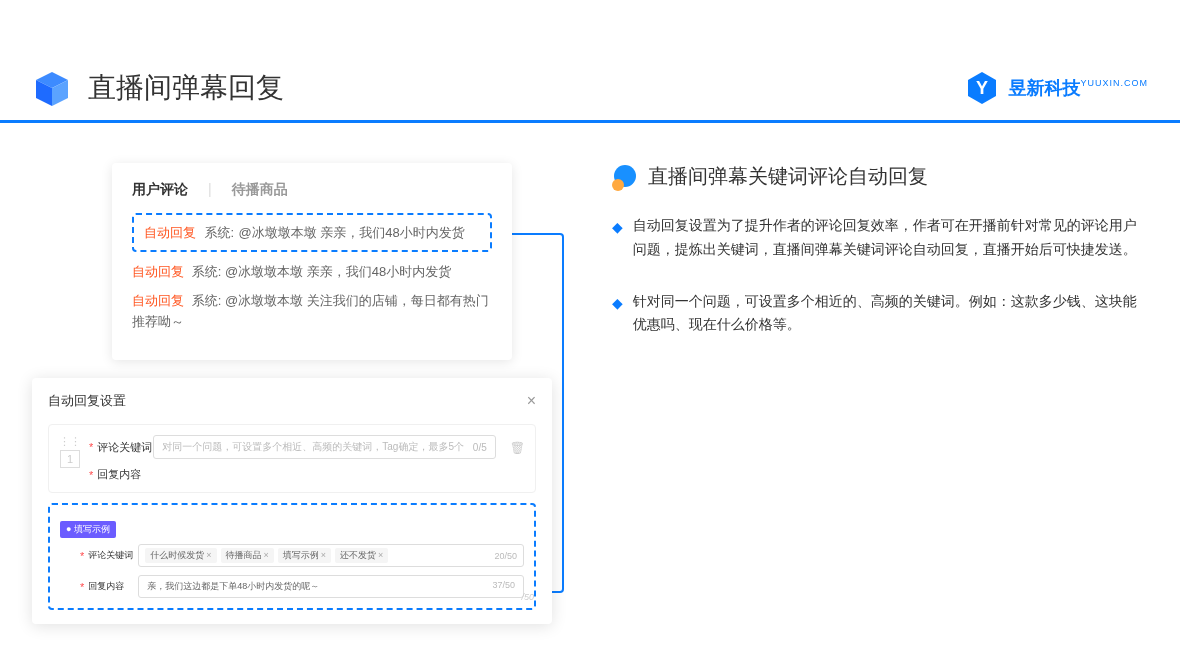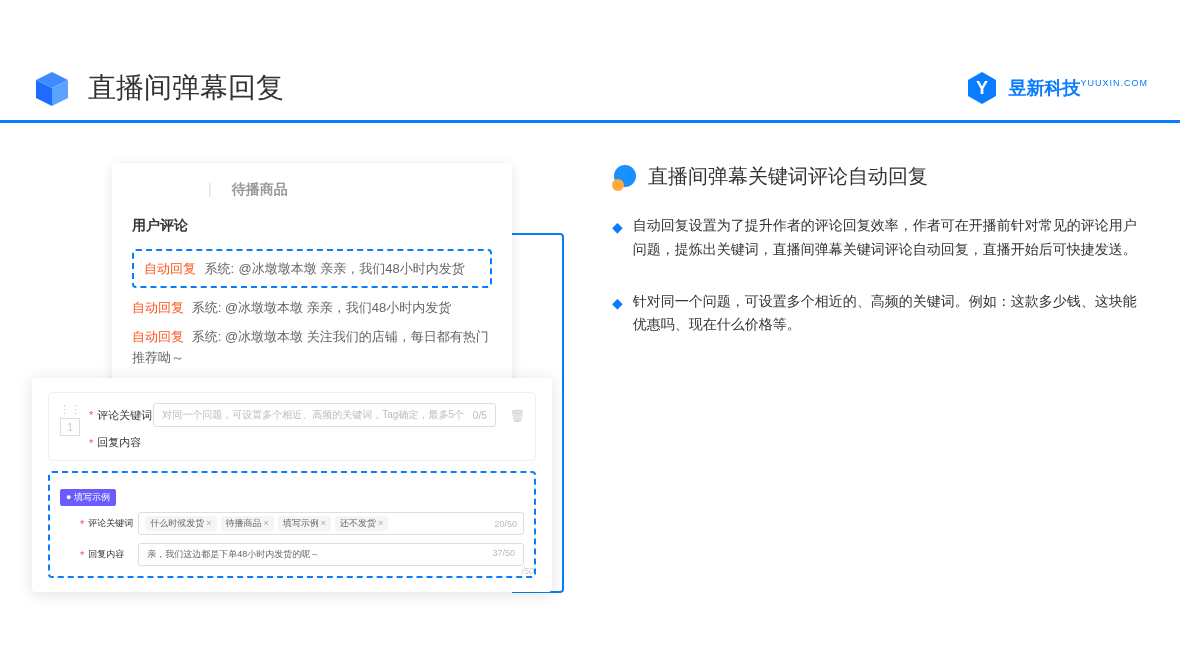--- a/index.html
+++ b/index.html
@@ -23,21 +23,21 @@
 .bullet-icon .blue { width: 22px; height: 22px; background: #1890ff; border-radius: 50%; position: absolute; top: 0; left: 2px; }
 .bullet-icon .yellow { width: 12px; height: 12px; background: #ffa940; border-radius: 50%; position: absolute; bottom: -2px; left: 0; }
 .sub-title { font-size: 20px; color: #333; }
 
 .point { display: flex; margin-bottom: 28px; font-size: 14px; color: #333; line-height: 1.7; }
 .point-bullet { color: #0a7cff; margin-right: 10px; font-size: 14px; margin-top: 2px; }
 
 .card1 { position: absolute; top: 0; left: 80px; width: 400px; background: #fff; box-shadow: 0 2px 12px rgba(0,0,0,0.1); border-radius: 4px; padding: 18px 20px 20px 20px; }
 .tabs { display: flex; gap: 20px; font-size: 14px; margin-bottom: 14px; }
 .tab { color: #999; font-weight: bold; }
-.tab.active { color: #333; font-weight: bold; margin-top: 36px; }
+.tab.active { color: #333; font-weight: bold; }
 .tab-divider { color: #ddd; }
 
 .comment-box { border: 2px dashed #0a7cff; border-radius: 4px; padding: 8px 10px; margin-bottom: 10px; position: relative; }
 .reply-label { color: #ff5722; font-size: 13px; margin-right: 4px; }
 .reply-text { color: #666; font-size: 13px; }
 .reply-line { font-size: 13px; color: #666; line-height: 1.6; margin-bottom: 8px; }
 .reply-line .reply-label { color: #ff5722; }
 
 .card2 { position: absolute; top: 215px; left: 0; width: 520px; background: #fff; box-shadow: 0 2px 16px rgba(0,0,0,0.12); border-radius: 4px; padding: 14px 16px; }
 .modal-header { display: flex; justify-content: space-between; align-items: center; margin-bottom: 14px; }
@@ -62,21 +62,21 @@
 .tag-badge { background: #6b5cff; color: #fff; font-size: 9px; padding: 2px 6px; border-radius: 2px; display: inline-block; margin-top: 6px; margin-bottom: 6px; }
 
 .example-fields { padding-left: 20px; }
 .tag-pills { border: 1px solid #ddd; border-radius: 3px; padding: 3px 6px; display: flex; gap: 4px; align-items: center; flex-wrap: wrap; flex: 1; font-size: 9px; }
 .pill { background: #f5f5f5; color: #666; padding: 1px 5px; border-radius: 2px; font-size: 9px; }
 .pill .x { color: #aaa; margin-left: 2px; }
 .example-text-input { flex: 1; border: 1px solid #ddd; border-radius: 3px; padding: 4px 8px; font-size: 9px; color: #666; display: flex; justify-content: space-between; }
 
 .connector { position: absolute; top: 70px; left: 480px; width: 52px; height: 360px; border: 2px solid #0a7cff; border-left: none; border-top-right-radius: 4px; border-bottom-right-radius: 4px; z-index: -1; }
 
-.bottom-counter { position: absolute; right: 18px; bottom: 16px; font-size: 9px; color: #ccc; font-style: italic; }
+.bottom-counter { position: absolute; right: 18px; bottom: 22px; font-size: 9px; color: #ccc; font-style: italic; }
 </style>
 </head>
 <body>
 
 <div class="header">
   <div class="header-icon">
     <svg viewBox="0 0 40 40">
         <polygon points="20,4 36,12 20,20 4,12" fill="#3d8bff"></polygon>
         <polygon points="4,12 20,20 20,38 4,30" fill="#1e6bff"></polygon>
         <polygon points="36,12 20,20 20,38 36,30" fill="#5ba3ff"></polygon>
@@ -119,20 +119,24 @@
       <div class="reply-line">
         <span class="reply-label">自动回复</span>
         <span>系统:</span>
         <span>@冰墩墩本墩 关注我们的店铺，每日都有热门推荐呦～</span>
       </div>
     </div>
 
     <div class="connector"></div>
 
     <div class="card2">
+      <div class="modal-header">
+        <span class="modal-title">自动回复设置</span>
+        <span class="close-x">×</span>
+      </div>
 
       <div class="form-block">
         <div class="drag-col">
           <span>⋮⋮</span>
           <span class="num-box">1</span>
         </div>
         <div class="form-fields">
           <div class="field-row">
             <span class="req-star">*</span>
             <span class="field-label">评论关键词</span>

